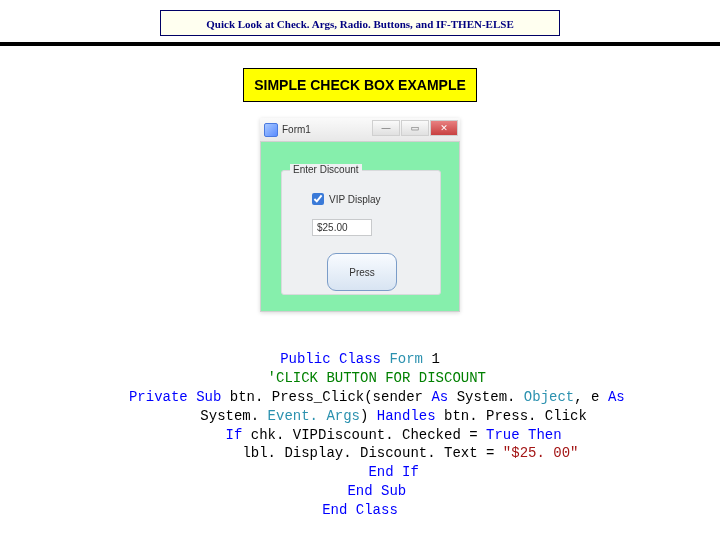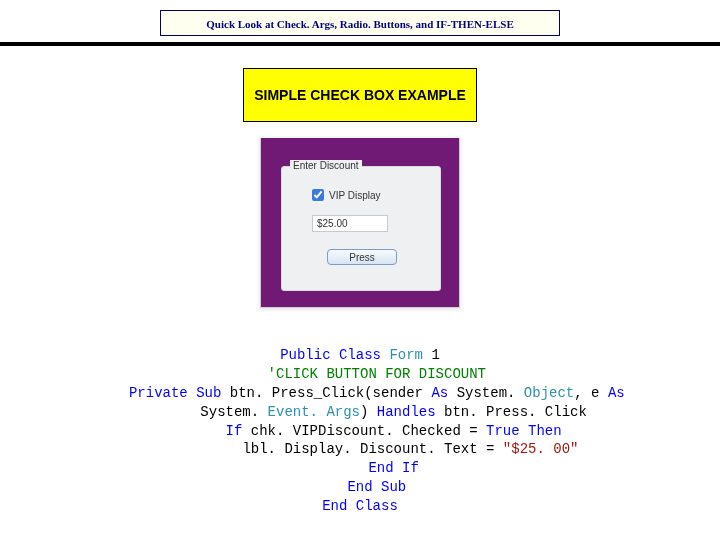--- a/index.html
+++ b/index.html
@@ -29,21 +29,21 @@
     margin-top: 6px;
   }
   .subtitle-wrap {
     text-align: center;
     margin-top: 22px;
   }
   .subtitle {
     display: inline-block;
     background: #ffff00;
     border: 1px solid #000000;
-    padding: 18px 10px;
+    padding: 8px 10px;
     font-size: 14px;
     font-weight: bold;
     font-family: Arial, sans-serif;
     color: #000;
   }
   .form-screenshot {
     width: 200px;
     margin: 16px auto 0 auto;
     background: #ffffff;
     box-shadow: 0 1px 4px rgba(0,0,0,0.15);
@@ -86,21 +86,21 @@
     color: #666;
     background: linear-gradient(to bottom, #fafafa, #e0e0e0);
     border: 1px solid #d0d0d0;
   }
   .winbtn.close {
     background: linear-gradient(to bottom, #e88080, #c84040);
     color: #fff;
   }
   .form-body {
     height: 170px;
-    background: #701a75;
+    background: #86efac;
     position: relative;
     border: 1px solid #d0d0d0;
     border-top: none;
   }
   .groupbox {
     position: absolute;
     left: 20px;
     top: 28px;
     width: 160px;
     height: 125px;
@@ -129,36 +129,36 @@
   .chk {
     width: 12px;
     height: 12px;
     margin-right: 5px;
     accent-color: #3a7ad8;
   }
   .disp {
     position: absolute;
     top: 48px;
     left: 30px;
-    width: 76px;
+    width: 60px;
     background: #ffffff;
     border: 1px solid #c8cacc;
     font-size: 10px;
     padding: 2px 4px;
     color: #333;
   }
   .pressbtn {
     position: absolute;
     top: 82px;
     left: 45px;
     width: 70px;
-    height: 16px;
+    height: 38px;
     background: linear-gradient(to bottom, #f8fbff, #d8e4f2);
     border: 1px solid #7a9cc8;
-    border-radius: 4px;
+    border-radius: 9px;
     font-size: 10px;
     color: #333;
     display: flex;
     align-items: center;
     justify-content: center;
     cursor: default;
   }
   .code {
     margin-top: 38px;
     padding: 0 10px;
@@ -181,20 +181,29 @@
   <span class="title-text">Quick Look at Check. Args, Radio. Buttons, and IF-THEN-ELSE</span>
 </div>
 
 <div class="divider"></div>
 
 <div class="subtitle-wrap">
   <span class="subtitle">SIMPLE CHECK BOX EXAMPLE</span>
 </div>
 
 <div class="form-screenshot">
+  <div class="form-titlebar">
+    <div class="form-icon"></div>
+    <span class="form-title">Form1</span>
+    <div class="form-winbtns">
+      <div class="winbtn">—</div>
+      <div class="winbtn">▭</div>
+      <div class="winbtn close">✕</div>
+    </div>
+  </div>
   <div class="form-body">
     <div class="groupbox">
       <div class="grouplabel">Enter Discount</div>
       <label class="chk-row">
         <input type="checkbox" class="chk" checked="" style="">
         <span>VIP Display</span>
       </label>
       <div class="disp">$25.00</div>
       <div class="pressbtn">Press</div>
     </div>

